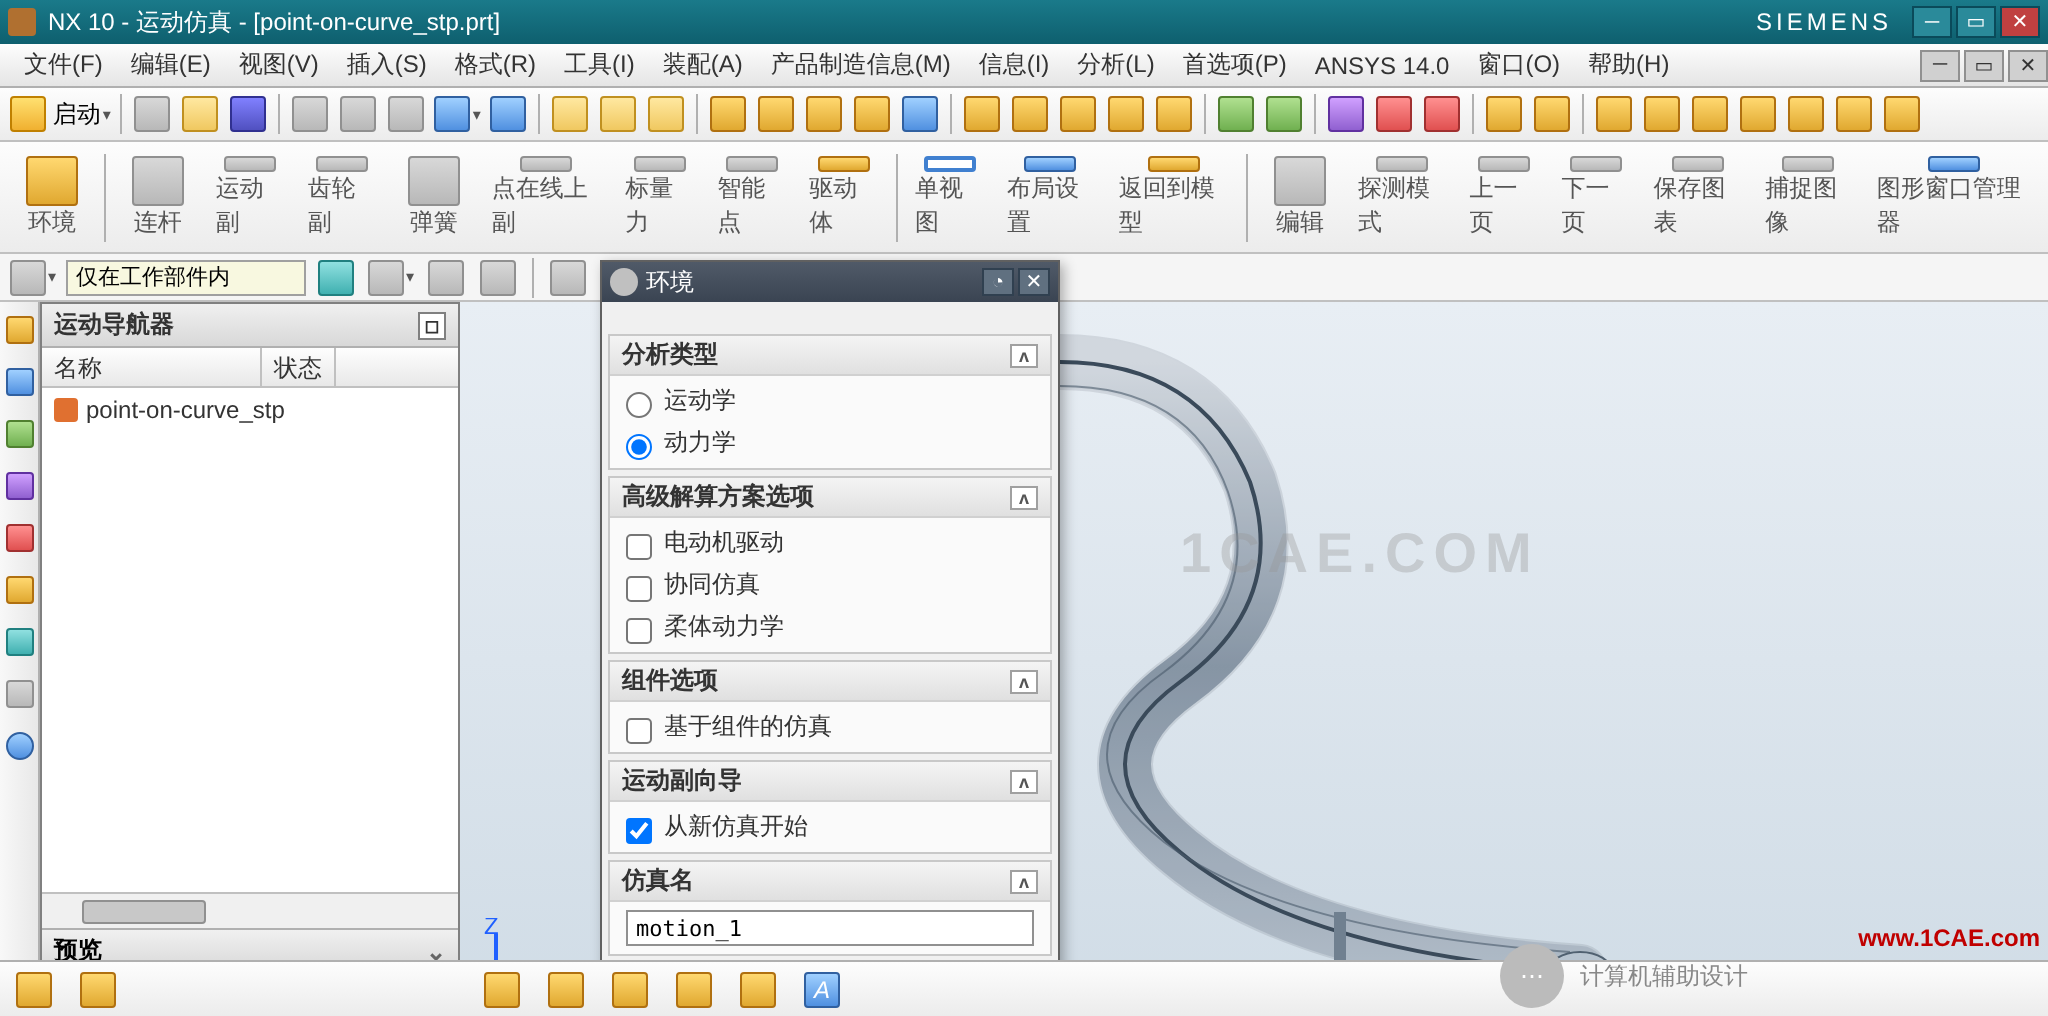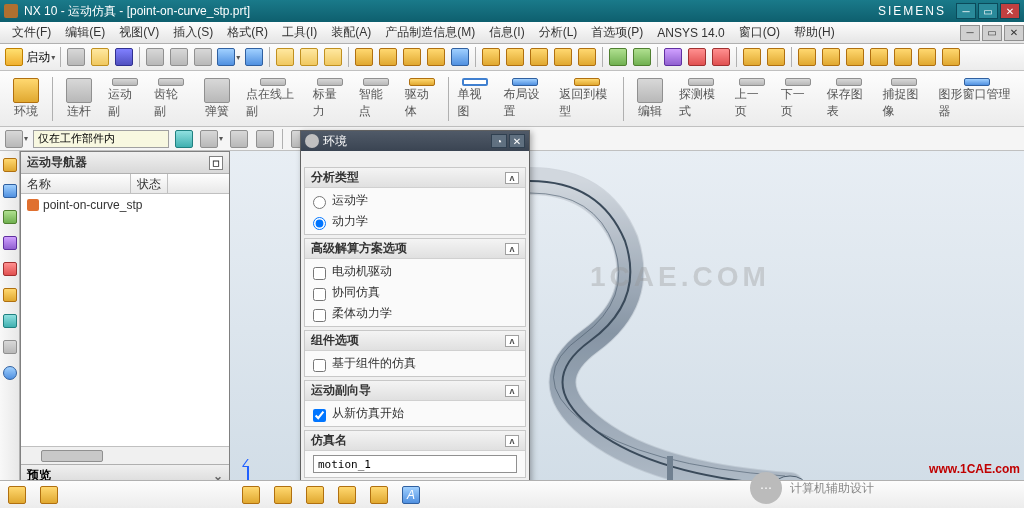--- a/index.html
+++ b/index.html
@@ -27,21 +27,21 @@
 .ico-save { background:linear-gradient(#8080ff,#5050c0); border:1px solid #303090; }
 .ico-folder { background:linear-gradient(#ffe8a0,#f0c860); border:1px solid #c09020; }
 .ico-red { background:linear-gradient(#ff9090,#e05050); border:1px solid #a03030; }
 .ico-gold { background:linear-gradient(#ffd870,#e0a830); border:1px solid #b07010; }
 .ico-purple { background:linear-gradient(#d0a0ff,#9060d0); border:1px solid #6030a0; }
 .ico-cyan { background:linear-gradient(#90e0e0,#40b0b0); border:1px solid #208080; }
 .sep { width:1px; height:20px; background:#b0b0b0; margin:0 2px; }
 .sep.tall { height:44px; }
 .ribbon { height:56px; display:flex; align-items:center; background:linear-gradient(#fdfdfd,#ececec); border-bottom:1px solid #c0c0c0; padding:2px 4px; gap:2px; overflow:hidden; }
 .selector-bar { height:24px; display:flex; align-items:center; padding:2px 4px; gap:4px; background:#f5f5f5; border-bottom:1px solid #c0c0c0; }
-.selector-bar input { width:136px; height:18px; border:1px solid #a0a0a0; background:#f8f8e0; font-size:11px; padding:0 4px; }
+.selector-bar input { width:120px; height:18px; border:1px solid #a0a0a0; background:#f8f8e0; font-size:11px; padding:0 4px; }
 .content { position:relative; height:358px; background:#d0dce6; }
 .sidebar-left { position:absolute; left:0; top:0; width:20px; height:100%; background:linear-gradient(90deg,#f8f8f8,#e8e8e8); border-right:1px solid #b0b0b0; display:flex; flex-direction:column; align-items:center; padding-top:4px; gap:6px; }
 .sidebar-left .sbtn { width:16px; height:20px; display:flex; align-items:center; justify-content:center; }
 .navigator { position:absolute; left:20px; top:0; width:210px; height:100%; background:#fff; border:1px solid #808080; display:flex; flex-direction:column; }
 .nav-header { height:22px; background:linear-gradient(#f0f0f0,#d8d8d8); border-bottom:1px solid #b0b0b0; display:flex; align-items:center; padding:0 6px; font-weight:bold; color:#333; }
 .nav-header .pin { margin-left:auto; width:14px; height:14px; border:1px solid #808080; background:#fff; font-size:9px; display:flex; align-items:center; justify-content:center; }
 .nav-cols { height:20px; background:linear-gradient(#fefefe,#e8e8e8); border-bottom:1px solid #c0c0c0; display:flex; }
 .nav-cols span { padding:2px 6px; border-right:1px solid #c0c0c0; color:#333; }
 .nav-tree { flex:1; padding:4px 6px; background:#fff; overflow:auto; position:relative; }
 .nav-tree .item { display:flex; align-items:center; gap:4px; color:#333; font-size:11px; font-family:monospace; }

